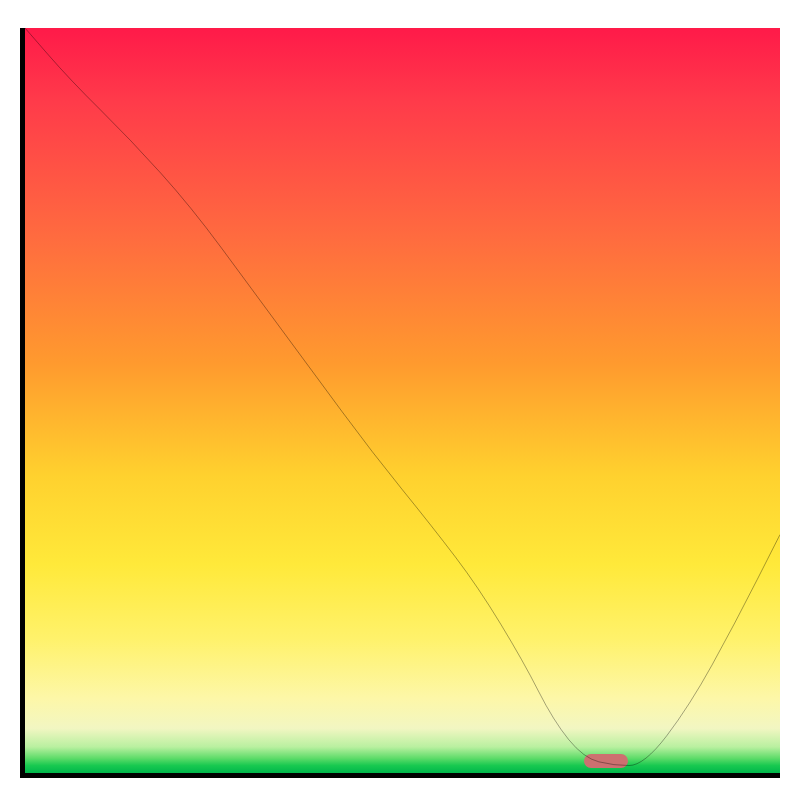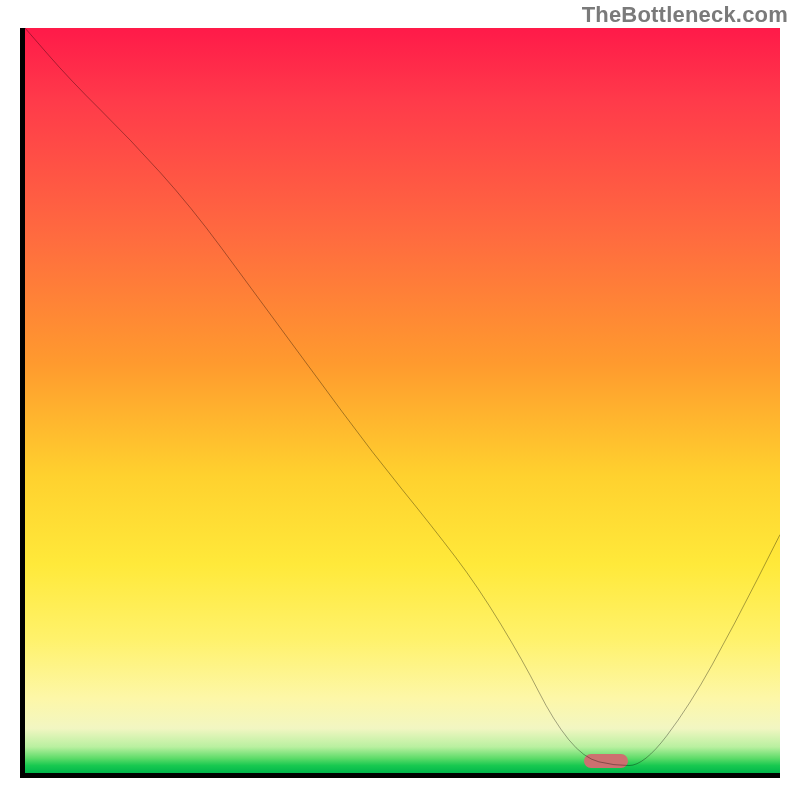--- a/index.html
+++ b/index.html
@@ -76,21 +76,20 @@
     height: 14px;
     border-radius: 7px;
     background: #cd7070;
     z-index: 8;
   }
 </style>
 </head>
 <body>
 <div class="container">
 
-  <div class="watermark">TheBottleneck.com</div>
 
   <div class="gradient-bg"></div>
 
   <svg class="curve" viewBox="0 0 100 100" preserveAspectRatio="none">
     <path id="curve-path" fill="none" stroke="#000000" stroke-width="0.35" vector-effect="non-scaling-stroke" d="M 0 0 Q 0 0 3 3.5 Q 6 7 10 11 Q 14 15 18 19.5 Q 22 24 26 29.5 Q 30 35 34 40.5 Q 38 46 42 51.5 Q 46 57 50 62 Q 54 67 57 71 Q 60 75 63 80 Q 66 85 68 89 Q 70 93 72 95.5 Q 74 98 76 98.5 Q 78 99 80 99 Q 82 99 85 95 Q 88 91 91 85.5 Q 94 80 97 74 T 100 68"></path>
   </svg>
 
   <div class="marker" id="sweet-spot-marker" style="left: 584.455px; top: 754.08px; width: 43.79px; height: 14px; background: rgb(205, 112, 112);"></div>
 
   <div class="plot-frame"></div>

